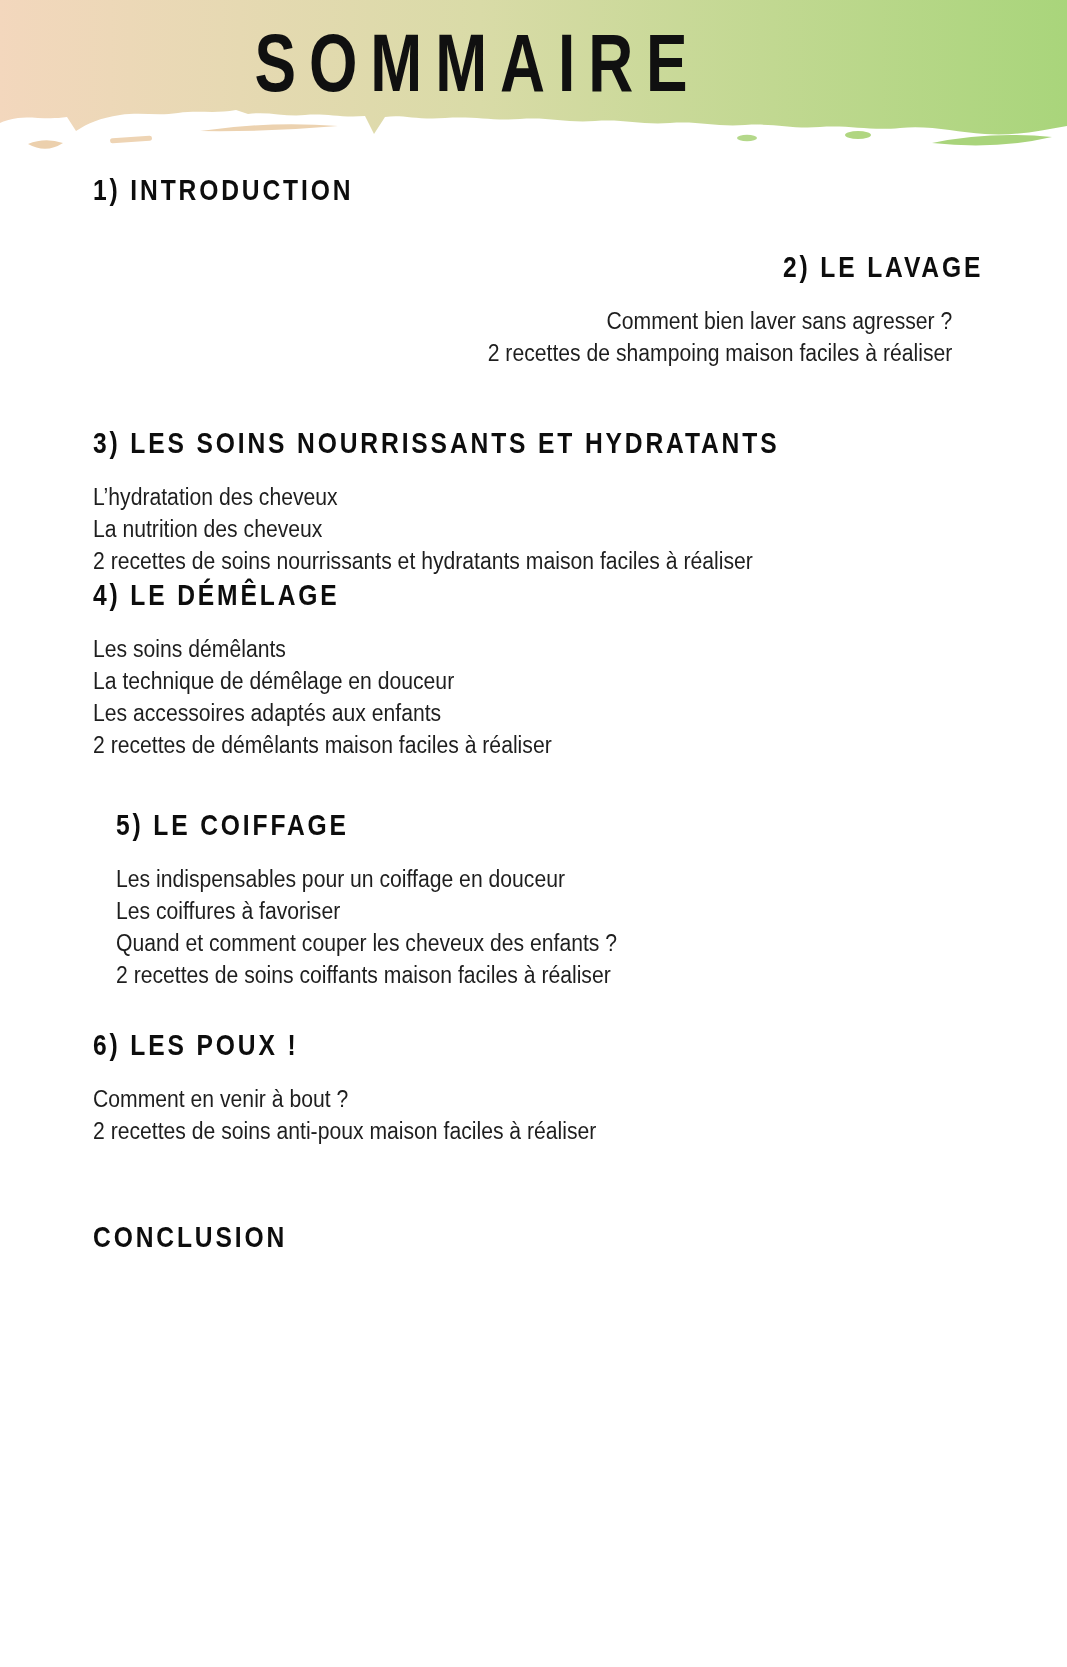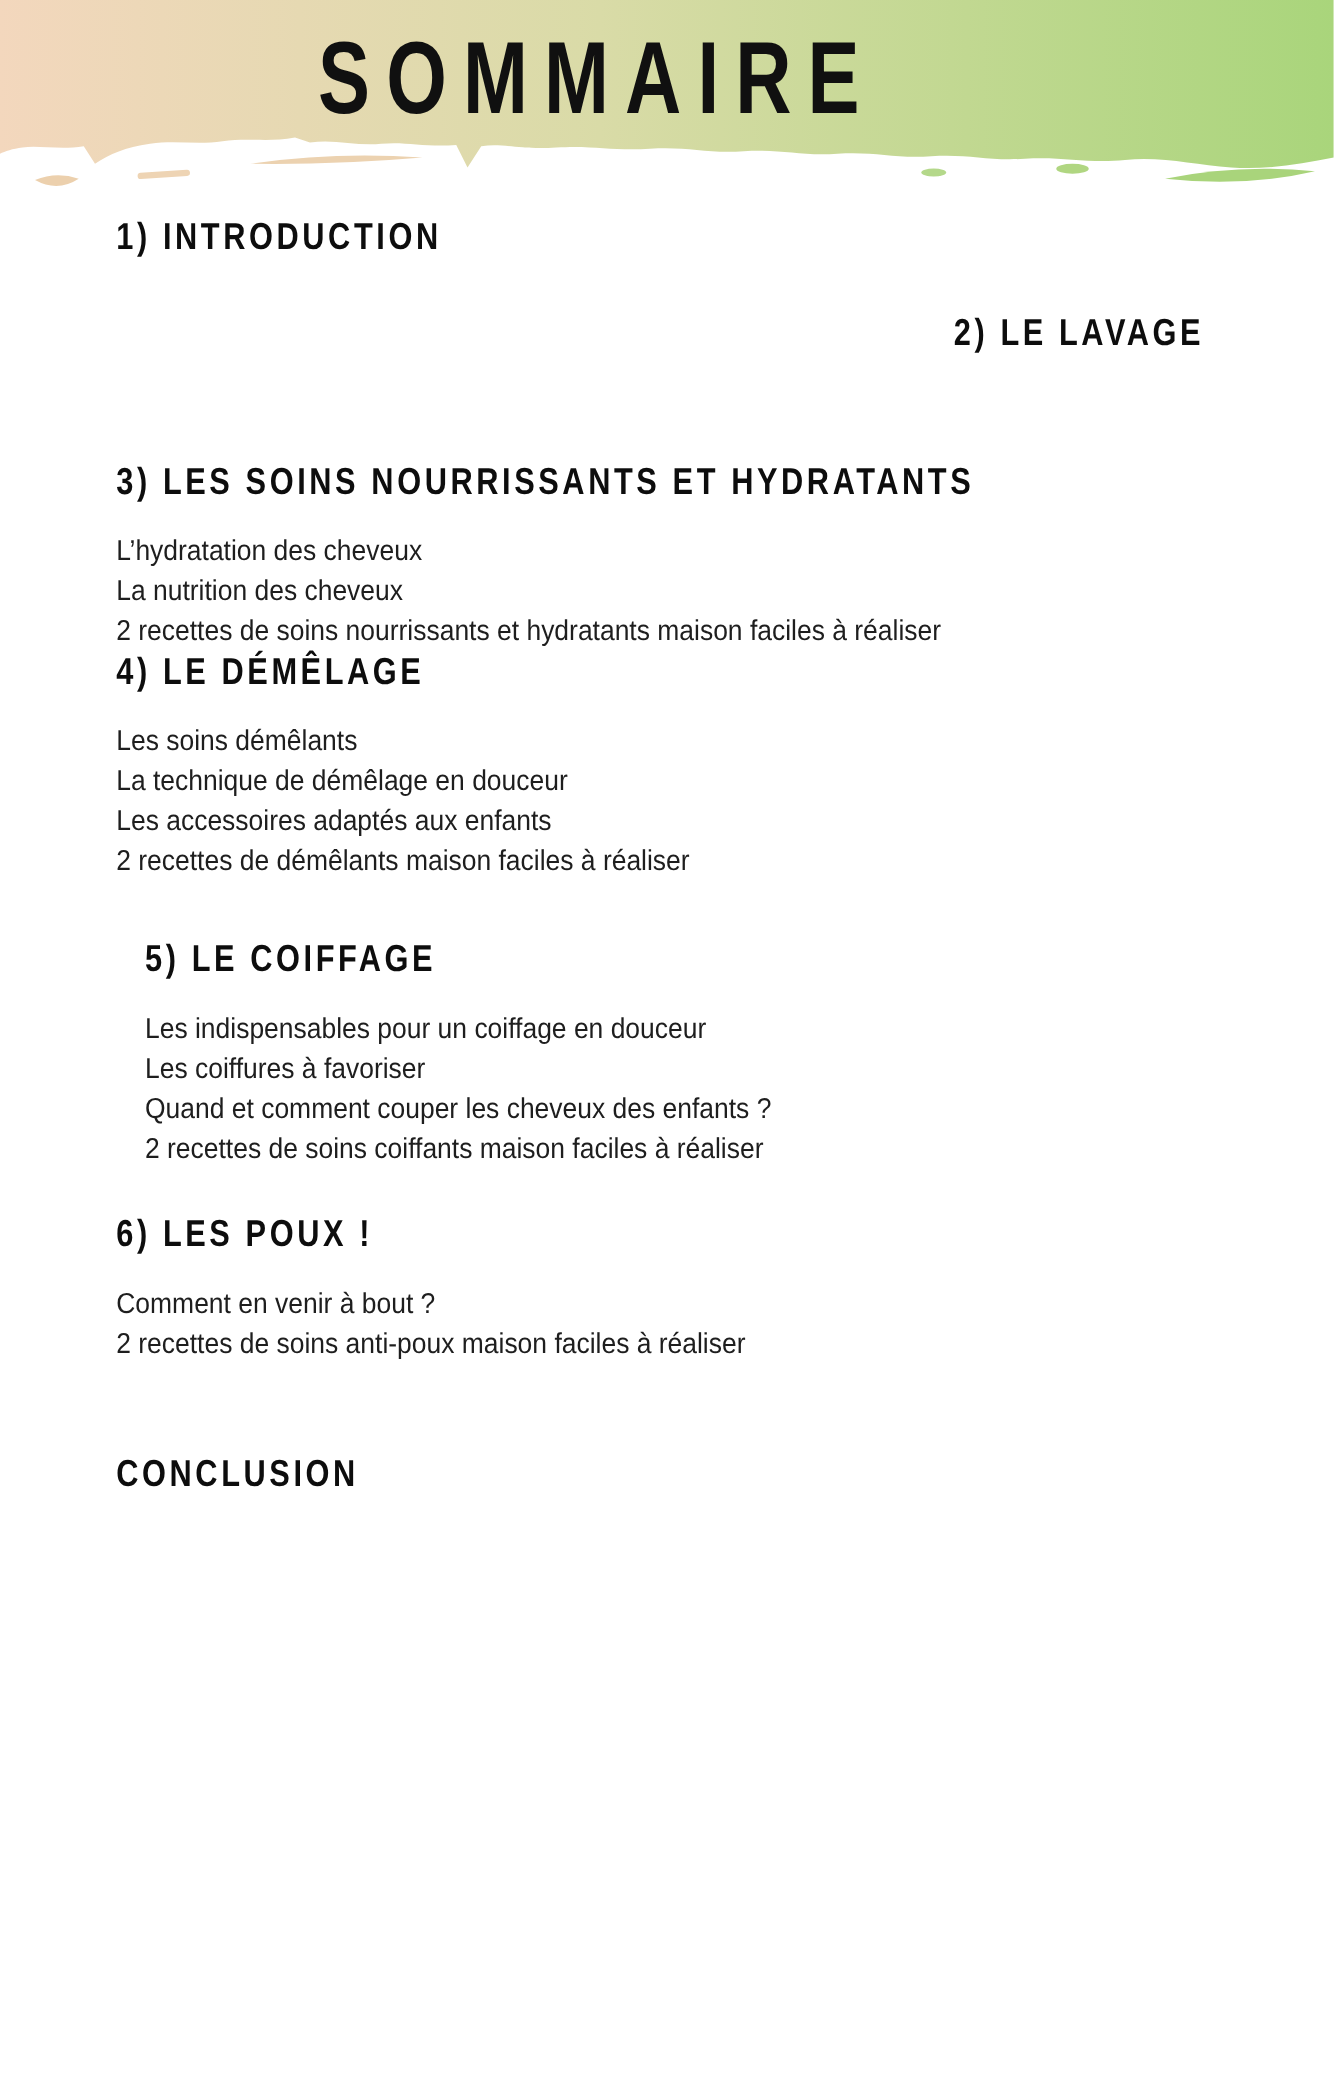--- a/index.html
+++ b/index.html
@@ -37,21 +37,21 @@
     font-weight: 800;
     letter-spacing: 17px;
     color: #101010;
     transform: scaleX(0.76);
     transform-origin: center;
     white-space: nowrap;
   }
 
   
   .toc {
-    padding: 0 60px 0 93px;
+    padding: 0 40px 0 93px;
   }
   .toc-heading {
     margin: 0;
     font-size: 30px;
     line-height: 35px;
     font-weight: 800;
     color: #0d0d0d;
   }
   .toc-heading > span {
     display: inline-block;
@@ -124,23 +124,27 @@
 </header>
 
 <main class="toc">
 
   <section style="margin-top:12px;">
     <h2 class="toc-heading"><span>1) INTRODUCTION</span></h2>
   </section>
 
   <section style="margin-top:42px;text-align:right;">
     <h2 class="toc-heading"><span>2) LE LAVAGE</span></h2>
+    <ul class="toc-items">
+      <li>Comment bien laver sans agresser ?</li>
+      <li>2 recettes de shampoing maison faciles à réaliser</li>
+    </ul>
   </section>
 
-  <section style="margin-top:84px;">
+  <section style="margin-top:56px;">
     <h2 class="toc-heading"><span>3) LES SOINS NOURRISSANTS ET HYDRATANTS</span></h2>
     <ul class="toc-items">
       <li>L’hydratation des cheveux</li>
       <li>La nutrition des cheveux</li>
       <li>2 recettes de soins nourrissants et hydratants maison faciles à réaliser</li>
     </ul>
   </section>
 
   <section style="">
     <h2 class="toc-heading"><span>4) LE DÉMÊLAGE</span></h2>

